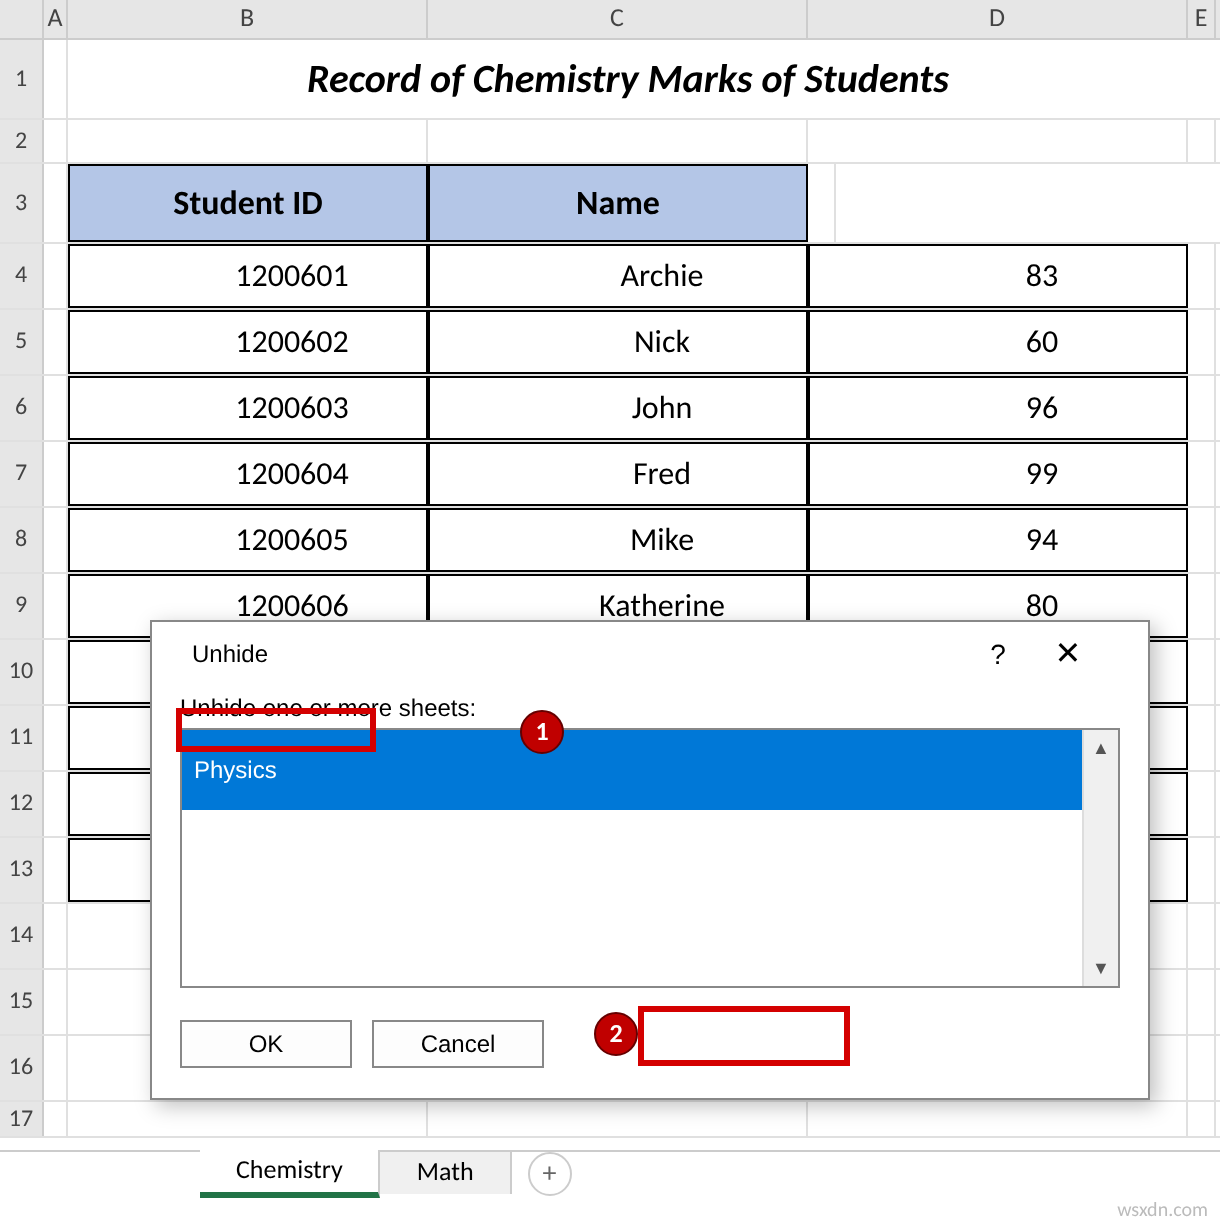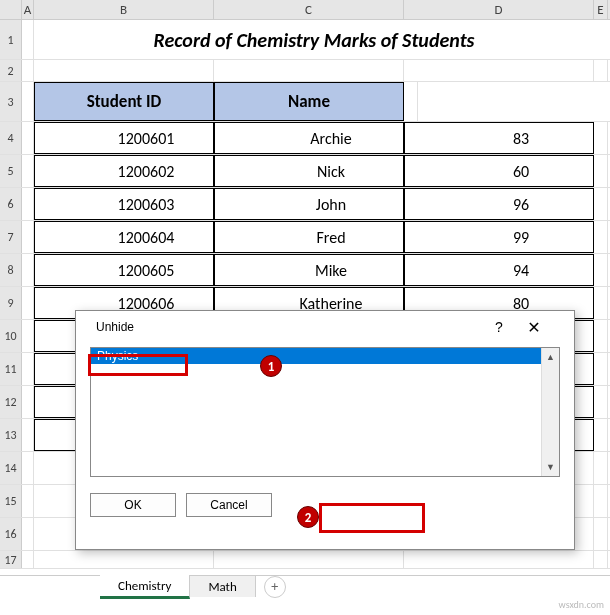--- a/index.html
+++ b/index.html
@@ -40,21 +40,21 @@
     .watermark { position: absolute; bottom: 4px; right: 6px; font-size: 10px; color: #bbb; margin-left: 24px; }
     
     .dialog { position: absolute; left: 75px; top: 310px; width: 500px; height: 240px; background: #fff; border: 1px solid #888; box-shadow: 3px 3px 10px rgba(0,0,0,0.25); font-family: 'Segoe UI', Tahoma, sans-serif; font-size: 12px; }
     .dialog-titlebar { height: 32px; display: flex; align-items: center; padding: 0 20px; }
     .dialog-title { flex: 1; font-size: 12px; }
     .dialog-help { width: 30px; text-align: center; font-size: 14px; cursor: pointer; }
     .dialog-close { width: 40px; text-align: center; font-size: 16px; cursor: pointer; }
     .dialog-body { padding: 4px 14px 10px 14px; }
     .dialog-label { font-size: 12px; margin-bottom: 3px; }
     .listbox-wrap { position: relative; border: 1px solid #888; height: 130px; background: #fff; }
-    .listbox-item { background: #0078d7; color: #fff; padding: 1px 6px; font-size: 12px; }
+    .listbox-item { background: #0078d7; color: #fff; padding: 13px 6px; font-size: 12px; }
     .listbox-scroll { position: absolute; right: 0; top: 0; width: 18px; height: 100%; background: #f0f0f0; border-left: 1px solid #ddd; display: flex; flex-direction: column; align-items: center; }
     .sb-btn { width: 100%; height: 18px; display: flex; align-items: center; justify-content: center; font-size: 9px; color: #555; cursor: pointer; }
     .dialog-buttons { display: flex; gap: 10px; padding: 6px 14px 12px 14px; }
     .dlg-btn { min-width: 86px; height: 24px; border: 1px solid #888; background: #fdfdfd; font-size: 12px; cursor: pointer; }
     
     .callout { position: absolute; border: 3px solid #d40000; pointer-events: none; }
     .callout-1 { left: 88px; top: 354px; width: 100px; height: 22px; }
     .callout-2 { left: 319px; top: 503px; width: 106px; height: 30px; }
     .badge { position: absolute; width: 22px; height: 22px; border-radius: 50%; background: #c00000; color: #fff; font-size: 13px; font-weight: bold; display: flex; align-items: center; justify-content: center; border: 1px solid #600; }
     .badge-1 { left: 260px; top: 355px; }
@@ -214,20 +214,21 @@
   <div class="tab-add">+</div>
 </div>
 
 <div class="dialog">
   <div class="dialog-titlebar">
     <div class="dialog-title">Unhide</div>
     <div class="dialog-help">?</div>
     <div class="dialog-close">✕</div>
   </div>
   <div class="dialog-body">
+    <div class="dialog-label">Unhide one or more sheets:</div>
     <div class="listbox-wrap">
       <div class="listbox-item">Physics</div>
       <div class="listbox-scroll">
         <div class="sb-btn">▲</div>
         <div style="flex:1"></div>
         <div class="sb-btn">▼</div>
       </div>
     </div>
   </div>
   <div class="dialog-buttons">

